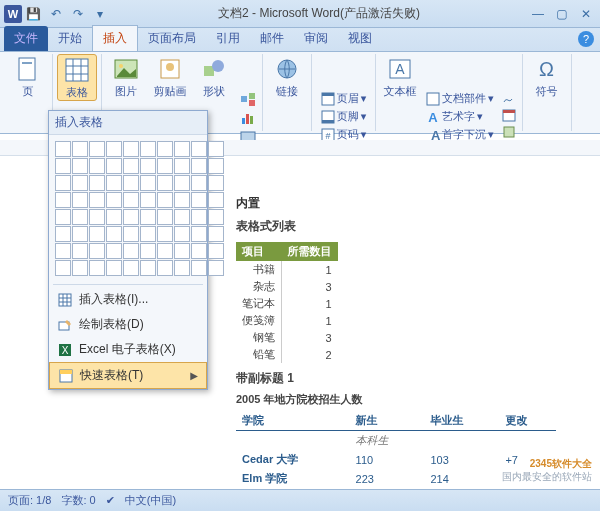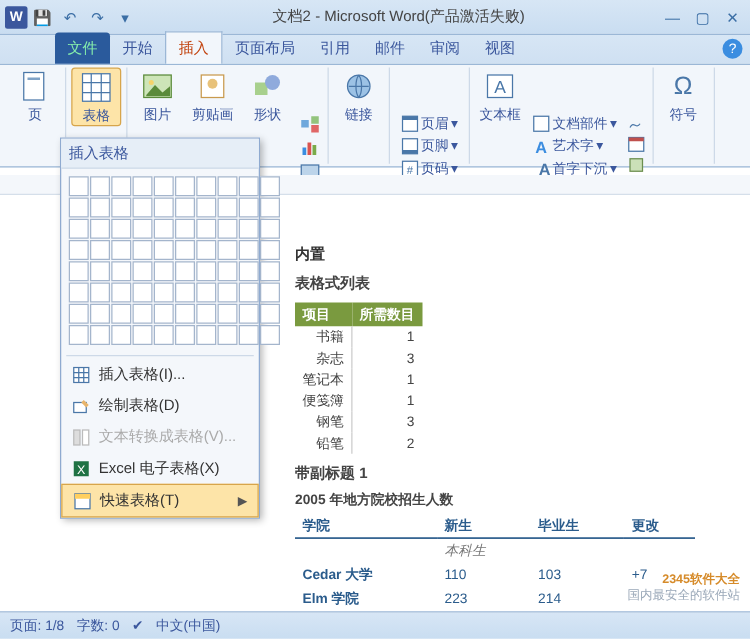--- a/index.html
+++ b/index.html
@@ -8,21 +8,21 @@
 .titlebar { height: 28px; background: linear-gradient(#d7e6f5,#c9ddf1); display:flex; align-items:center; padding:0 4px; border-bottom:1px solid #9bb7d6; }
 .titlebar .qat { display:flex; gap:2px; align-items:center; }
 .titlebar .qat .w-icon { width:18px; height:18px; background:#3b579d; color:#fff; display:flex; align-items:center; justify-content:center; font-weight:bold; border-radius:2px; font-size:11px; }
 .titlebar .qat .btn { width:20px; height:20px; display:flex; align-items:center; justify-content:center; color:#3b6ea5; font-size:12px; }
 .titlebar .title { flex:1; text-align:center; color:#444; }
 .titlebar .wincontrols { display:flex; gap:4px; }
 .titlebar .wincontrols span { width:20px; text-align:center; color:#3b6ea5; }
 
 .tabs { height:24px; background:linear-gradient(#d7e6f5,#cfe0f2); display:flex; align-items:flex-end; padding-left:4px; border-bottom:1px solid #9bb7d6; position:relative; }
 .tab { padding:4px 10px; color:#3b579d; font-size:12px; cursor:pointer; }
-.tab.file { background:#2a5a9c; color:#86efac; border-radius:3px 3px 0 0;margin-left:40px; }
+.tab.file { background:#2a5a9c; color:#c4b5fd; border-radius:3px 3px 0 0; }
 .tab.active { background:#f2f6fb; border:1px solid #9bb7d6; border-bottom:none; color:#c2410c; }
 .tab-help { position:absolute; right:6px; top:3px; width:16px; height:16px; border-radius:50%; background:#3b8de0; color:#fff; display:flex; align-items:center; justify-content:center; font-size:11px; }
 
 .ribbon { height:82px; background:#f2f6fb; border-bottom:1px solid #9bb7d6; display:flex; padding:2px 4px; }
 .group { display:flex; flex-direction:column; align-items:center; border-right:1px solid #cdd9e8; padding:0 4px; }
 .group .body { flex:1; display:flex; align-items:flex-start; gap:4px; }
 .group .label { font-size:11px; color:#5a7aaa; padding-bottom:2px; }
 .bigbtn { display:flex; flex-direction:column; align-items:center; width:40px; padding-top:2px; color:#3b579d; font-size:11px; cursor:pointer; }
 .bigbtn .ic { width:26px; height:26px; margin-bottom:2px; display:flex; align-items:center; justify-content:center; }
 .bigbtn.active { background:#fde4a8; border:1px solid #d7a54b; border-radius:3px; }
@@ -409,29 +409,20 @@
     </div>
   <div class="menu-item">
       <span class="ic">
         <svg width="14" height="14">
           <rect x="1" y="4" width="10" height="8" fill="#fff" stroke="#4a77a8"></rect>
           <path d="M9 2l4 4-2 2-4-4z" fill="#e8b46b"></path>
         </svg>
       </span>
       <span>绘制表格(D)</span>
     </div>
-  <div class="menu-item disabled">
-      <span class="ic">
-        <svg width="14" height="14">
-          <rect x="1" y="1" width="5" height="12" fill="#ddd" stroke="#bbb"></rect>
-          <rect x="8" y="1" width="5" height="12" fill="#fff" stroke="#bbb"></rect>
-        </svg>
-      </span>
-      <span>文本转换成表格(V)...</span>
-    </div>
   <div class="menu-item">
       <span class="ic">
         <svg width="14" height="14">
           <rect x="1" y="1" width="12" height="12" fill="#1f7244"></rect>
           <text x="7" y="11" font-size="10" fill="#fff" text-anchor="middle">X</text>
         </svg>
       </span>
       <span>Excel 电子表格(X)</span>
     </div>
   <div class="menu-item selected">

